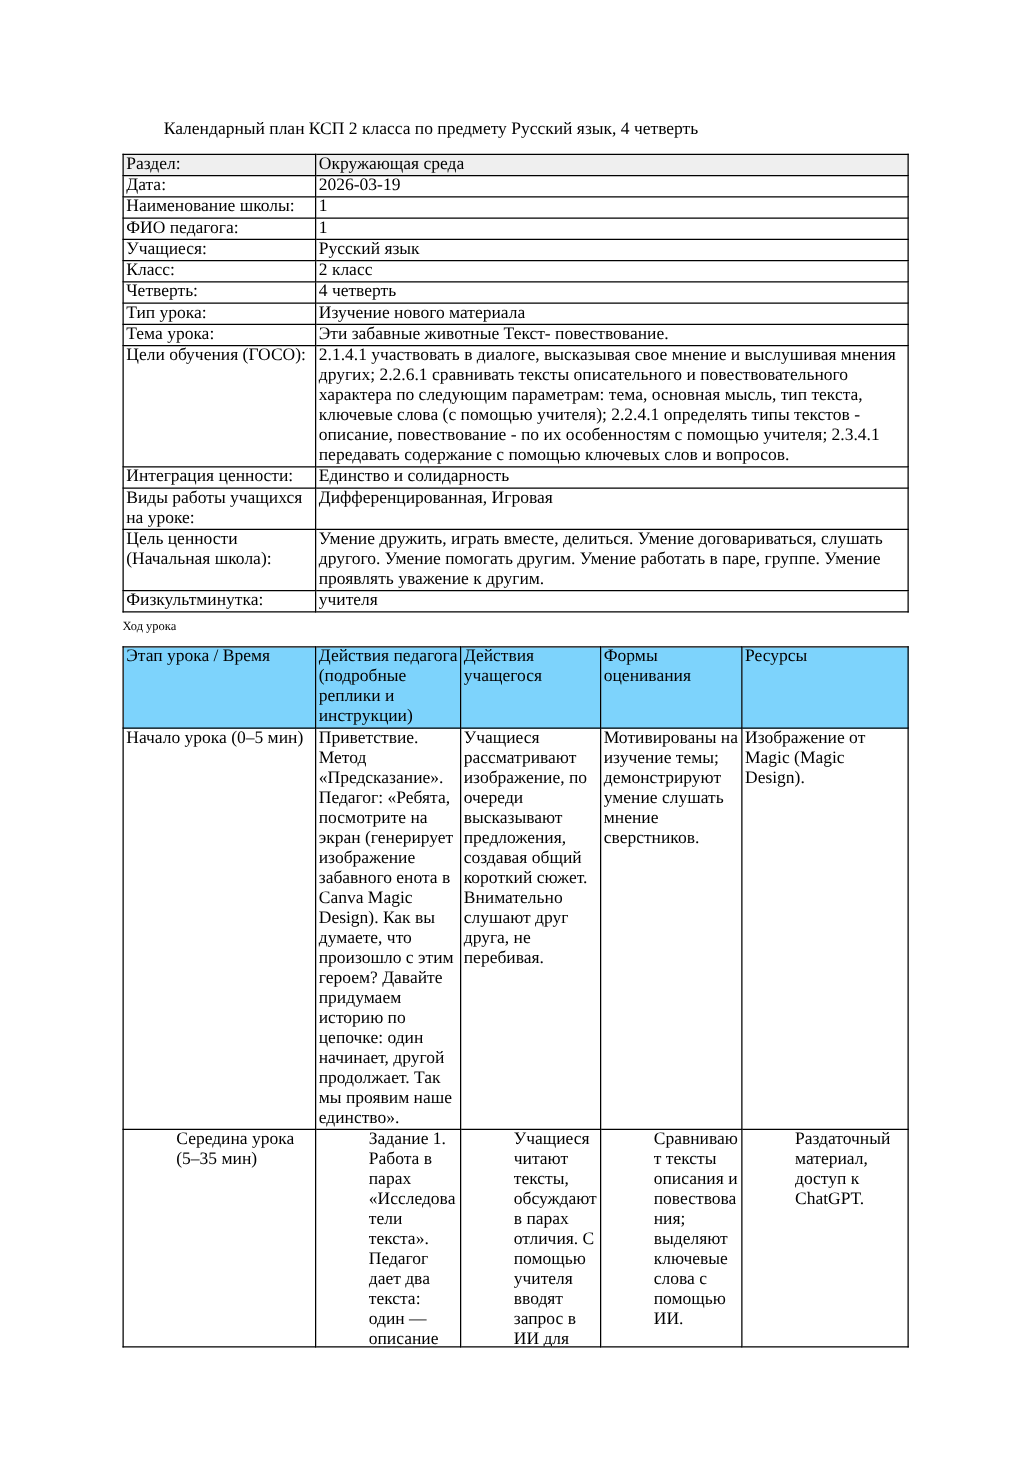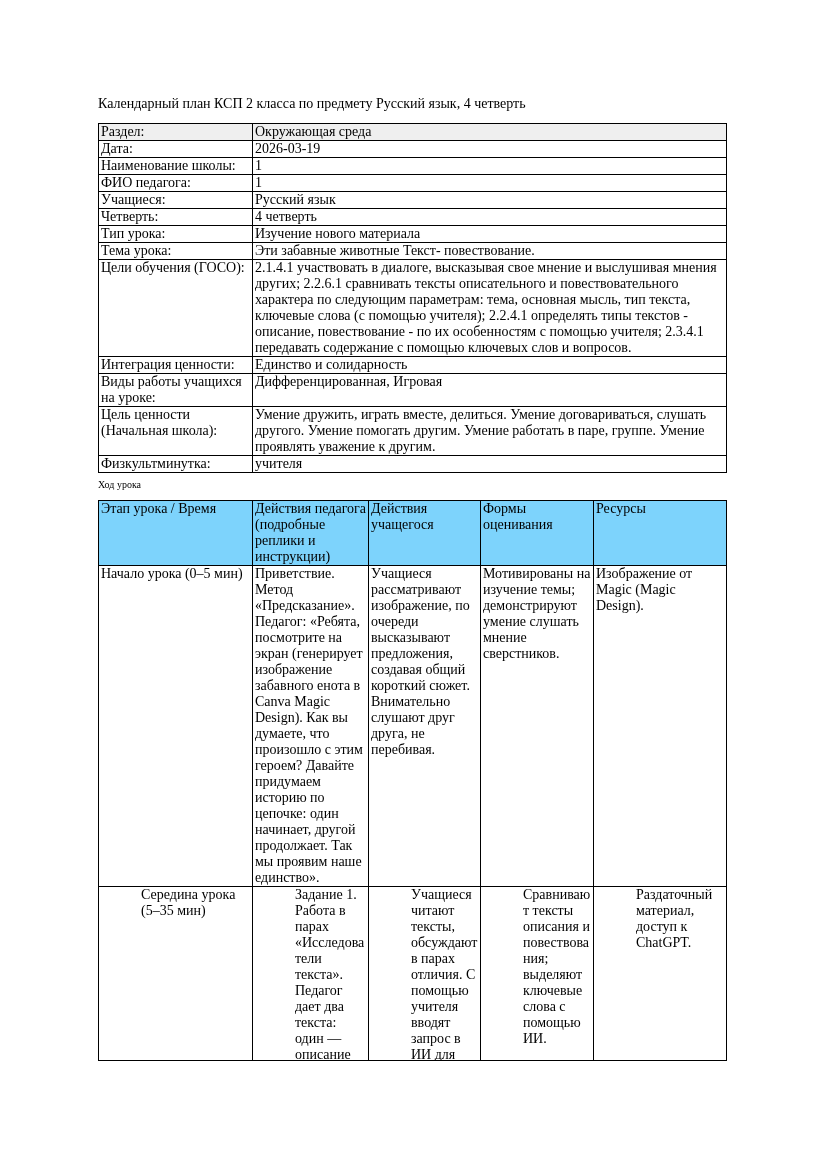--- a/index.html
+++ b/index.html
@@ -5,21 +5,21 @@
   * { margin: 0; padding: 0; box-sizing: border-box; }
   html, body { width: 827px; height: 1170px; background: #ffffff; }
   body {
     font-family: "Liberation Serif", "DejaVu Serif", serif;
     color: #000000;
     font-size: 14px;
     position: relative;
     overflow: hidden;
   }
   .page { position: absolute; left: 98px; top: 96px; width: 629px; }
-  .doc-title { font-size: 14px; line-height: 16px; margin-bottom: 11px; }
+  .doc-title { font-size: 14px; line-height: 16px; margin-bottom: 11px; margin-left: 33px; }
   table { border-collapse: collapse; width: 100%; table-layout: fixed; border-radius: 31px; }
   td {
     border: 1px solid #000000;
     vertical-align: top;
     padding: 0 2px;
     font-size: 14px;
     line-height: 16px;
     overflow-wrap: break-word;
   }
   .info-table { margin-bottom: 0; }
@@ -52,20 +52,24 @@
         <td class="lbl">Наименование школы:</td>
         <td>1</td>
       </tr>
       <tr>
         <td class="lbl">ФИО педагога:</td>
         <td>1</td>
       </tr>
       <tr>
         <td class="lbl">Учащиеся:</td>
         <td>Русский язык</td>
+      </tr>
+      <tr>
+        <td class="lbl">Класс:</td>
+        <td>2 класс</td>
       </tr>
       <tr>
         <td class="lbl">Четверть:</td>
         <td>4 четверть</td>
       </tr>
       <tr>
         <td class="lbl">Тип урока:</td>
         <td>Изучение нового материала</td>
       </tr>
       <tr>

